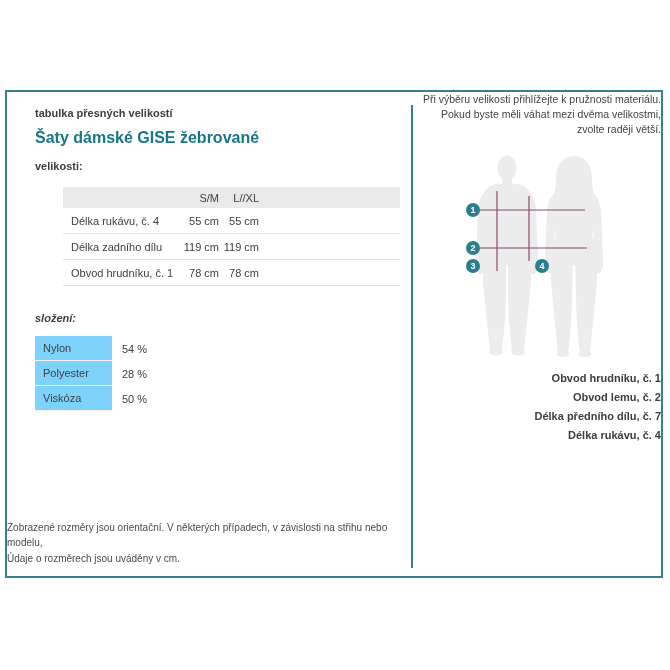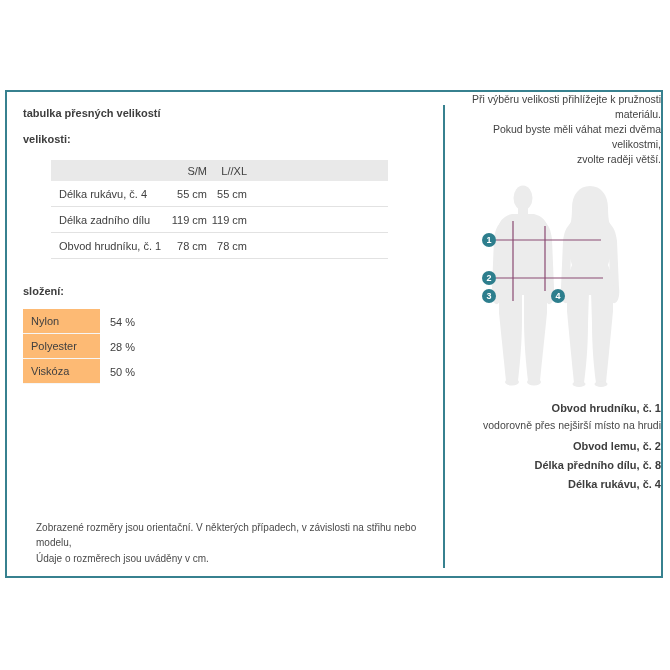--- a/index.html
+++ b/index.html
@@ -6,52 +6,53 @@
   body{
     width:670px;height:670px;background:#ffffff;position:relative;
     font-family:"Liberation Sans", sans-serif;color:#404040;
     -webkit-font-smoothing:antialiased;
   }
   .frame{
     position:absolute;left:5px;top:90px;width:654px;height:484px;
     border:2px solid #37818f;display:flex;box-sizing:content-box;
   }
   
-  .left-col{width:436px;position:relative;padding:15px 0 0 16px;box-sizing:border-box;}
+  .left-col{width:404px;position:relative;padding:15px 0 0 28px;box-sizing:border-box;}
   .caption{font-size:11px;font-weight:bold;color:#3d3d3d;line-height:13px;}
   .title{font-size:16px;font-weight:bold;color:#177689;margin-top:8px;line-height:19px;}
   .section-label{font-size:11px;font-weight:bold;color:#3d3d3d;margin-top:13px;}
   .size-table{width:365px;margin-top:15px;font-size:11px;}
   .st-row{display:flex;align-items:center;height:25px;border-bottom:1px solid #e2e2e2;margin-left:28px;}
   .st-row.st-head{background:#e9e9e9;height:21px;border-bottom:none;}
   .c-label{width:104px;padding-left:8px;}
   .c-v1{width:44px;text-align:right;}
   .c-v2{width:40px;text-align:right;}
   .comp{margin-top:12px;font-size:11px;}
   .comp-row{display:flex;align-items:stretch;height:25px;}
-  .comp-label{width:69px;padding-left:8px;background:#fdba74;display:flex;align-items:center;border-bottom:1px solid #f6f6f6;}
+  .comp-label{width:69px;padding-left:8px;background:#7dd3fc;display:flex;align-items:center;border-bottom:1px solid #f6f6f6;}
   .comp-value{width:35px;text-align:right;display:flex;align-items:center;justify-content:flex-end;}
-  .disclaimer{position:absolute;left:29px;bottom:10px;width:382px;font-size:10px;color:#4a4a4a;line-height:15.5px;}
+  .disclaimer{position:absolute;left:0;bottom:10px;width:382px;font-size:10px;color:#4a4a4a;line-height:15.5px;}
   
   .divider{width:1.5px;background:#37818f;margin:13px 0 8px 0;}
   
   .right-col{flex:1;text-align:right;}
   .advice{font-size:10.5px;color:#434343;line-height:15px;}
   .figure-wrap{margin:16px auto 0 auto;width:170px;height:215px;}
   .measure-labels{margin-top:4px;}
   .m-label{font-size:11px;font-weight:bold;color:#3d3d3d;margin-bottom:7px;}
   .m-label.sub{font-weight:normal;font-size:10.5px;color:#474747;margin-top:-2px;margin-bottom:9px;}
 </style>
 </head>
 <body>
 
 <div class="frame">
 
   <div class="left-col">
     <div class="caption">tabulka přesných velikostí</div>
+    <div class="title">Šaty dámské GISE žebrované</div>
     <div class="section-label">velikosti:</div>
 
     <div class="size-table">
       <div class="st-row st-head">
         <div class="c-label"></div>
         <div class="c-v1">S/M</div>
         <div class="c-v2">L//XL</div>
       </div>
       <div class="st-row">
         <div class="c-label">Délka rukávu, č. 4</div>
@@ -63,21 +64,21 @@
         <div class="c-v1">119 cm</div>
         <div class="c-v2">119 cm</div>
       </div>
       <div class="st-row">
         <div class="c-label">Obvod hrudníku, č. 1</div>
         <div class="c-v1">78 cm</div>
         <div class="c-v2">78 cm</div>
       </div>
     </div>
 
-    <div class="section-label" style="margin-top:26px;">složení:</div>
+    <div class="section-label" style="margin-top:26px;font-style:italic;">složení:</div>
     <div class="comp">
       <div class="comp-row">
         <div class="comp-label">Nylon</div>
         <div class="comp-value">54 %</div>
       </div>
       <div class="comp-row">
         <div class="comp-label">Polyester</div>
         <div class="comp-value">28 %</div>
       </div>
       <div class="comp-row">
@@ -151,19 +152,18 @@
           <g>
             <circle cx="90" cy="113" r="7" fill="#2d7e8d"></circle>
             <text x="90" y="116.2" fill="#ffffff">4</text>
           </g>
         </g>
       </svg>
     </div>
 
     <div class="measure-labels">
       <div class="m-label">Obvod hrudníku, č. 1</div>
-      <div class="m-label sub">vodorovně přes nejširší místo na hrudi</div>
       <div class="m-label">Obvod lemu, č. 2</div>
-      <div class="m-label">Délka předního dílu, č. 8</div>
+      <div class="m-label">Délka předního dílu, č. 7</div>
       <div class="m-label">Délka rukávu, č. 4</div>
     </div>
   </div>
 </div>
 
 </body></html>

